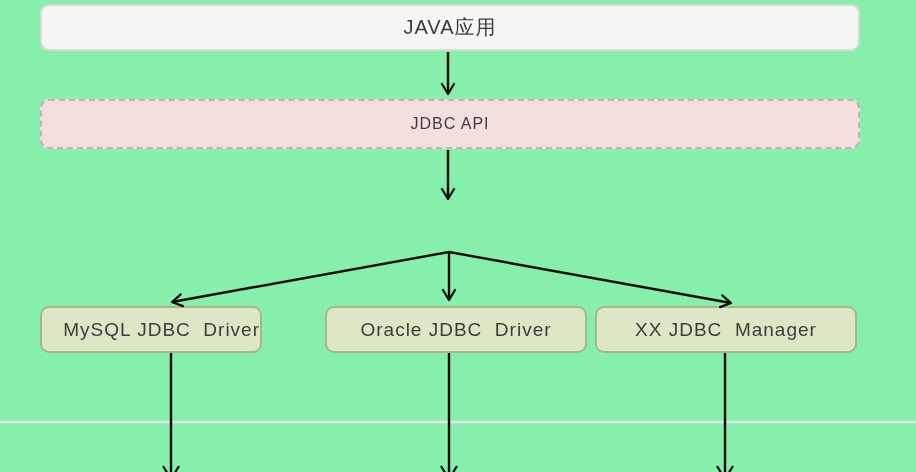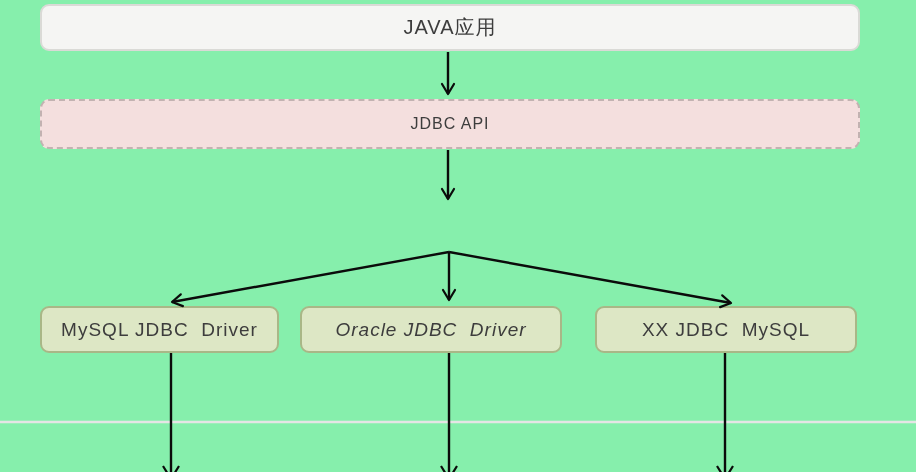--- a/index.html
+++ b/index.html
@@ -47,22 +47,22 @@
     border-radius: 5px;
     font-size: 19px;
   }
   .node-driver {
     top: 306px; height: 47px;
     background: #dde7c5;
     border: 2px solid #a9b787;
     border-radius: 9px;
     font-size: 19px;
   }
-  .node-mysql  { left: 40px;  width: 239px; }
-  .node-oracle { left: 300px; width: 262px; font-style: italic; }
+  .node-mysql  { left: 40px;  width: 222px; justify-content: flex-end; }
+  .node-oracle { left: 325px; width: 262px; }
   .node-xx     { left: 595px; width: 262px; }
   svg.overlay {
     position: absolute;
     left: 0; top: 0;
     width: 916px; height: 472px;
     pointer-events: none;
   }
 </style>
 </head>
 <body>
@@ -80,21 +80,21 @@
 
   <div class="node node-driver node-mysql">
     <span class="label">MySQL JDBC  Driver</span>
   </div>
 
   <div class="node node-driver node-oracle">
     <span class="label">Oracle JDBC  Driver</span>
   </div>
 
   <div class="node node-driver node-xx">
-    <span class="label">XX JDBC  MySQL</span>
+    <span class="label">XX JDBC  Manager</span>
   </div>
 
   <svg class="overlay" viewBox="0 0 916 472">
     <defs>
       <marker id="ah" viewBox="0 0 16 16" refX="13" refY="8" markerWidth="16" markerHeight="16" orient="auto" markerUnits="userSpaceOnUse">
         <path d="M3,2 L13,8 L3,14" fill="none" stroke="#0b0b0b" stroke-width="2.2" stroke-linecap="round" stroke-linejoin="round"></path>
       </marker>
     </defs>
 
     <line x1="0" y1="422" x2="916" y2="422" stroke="#e5e5e5" stroke-width="2.5"></line>

